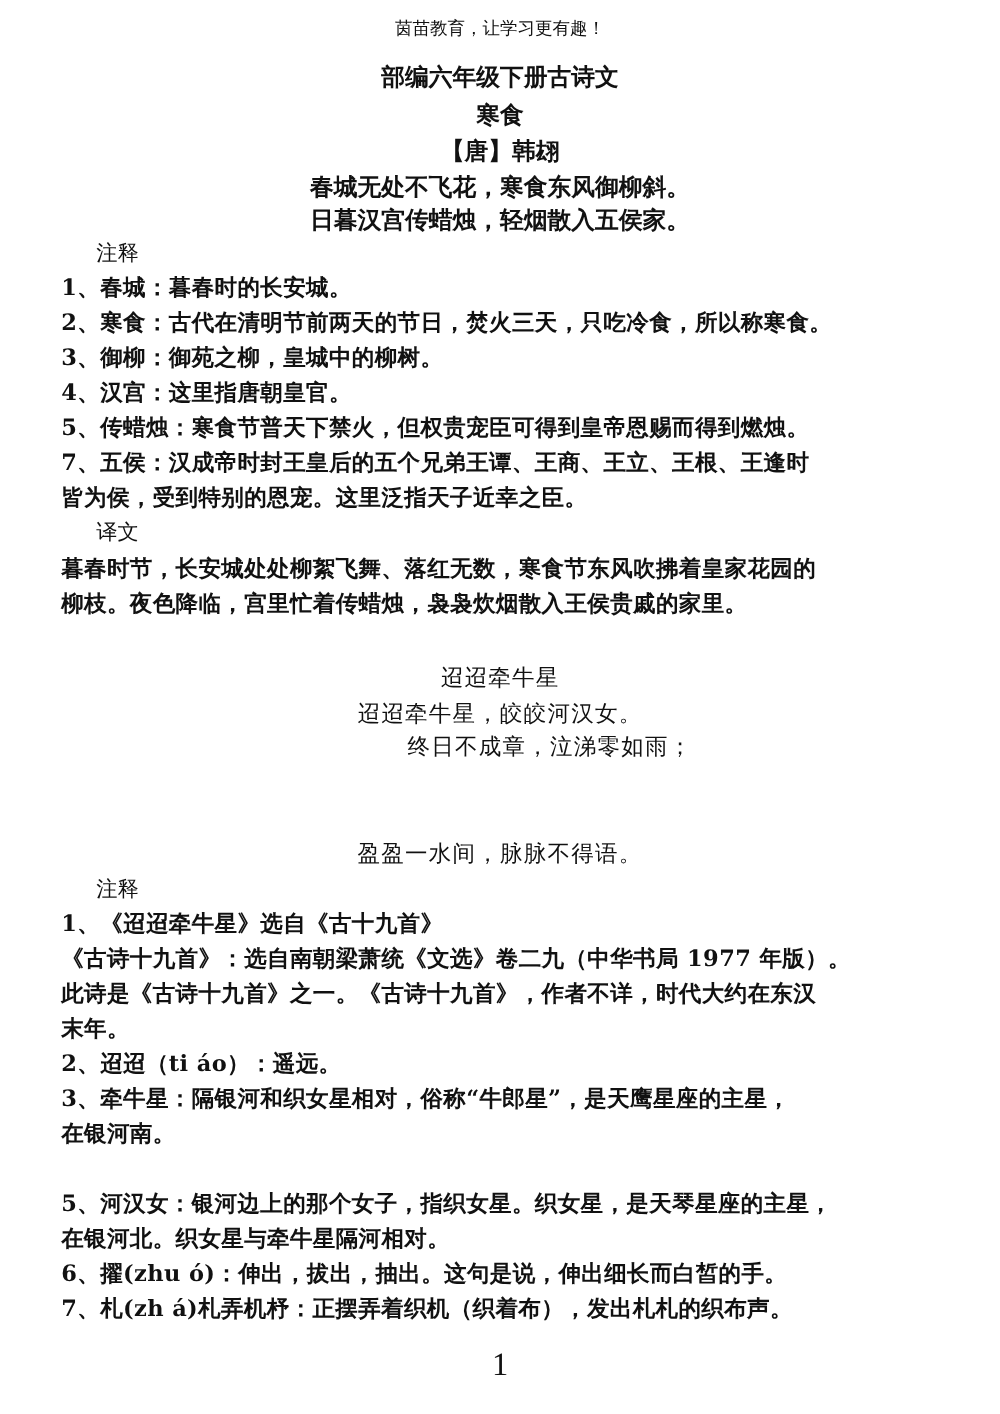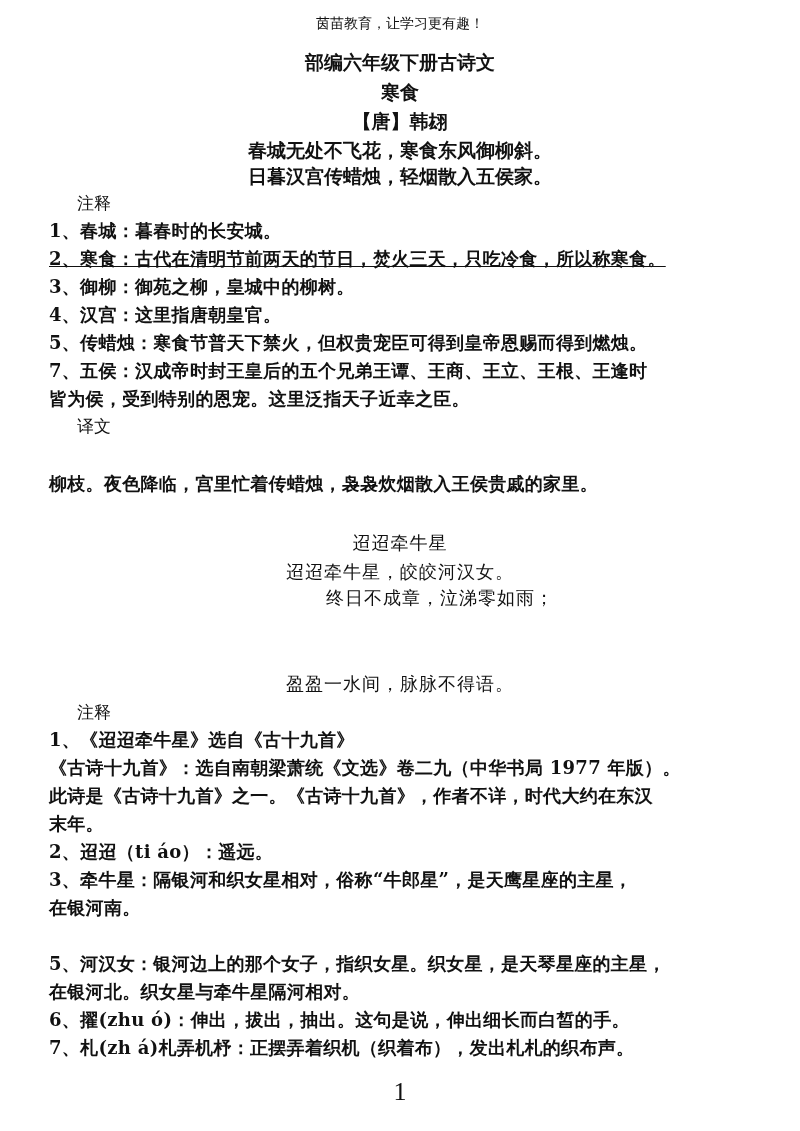--- a/index.html
+++ b/index.html
@@ -44,28 +44,29 @@
 
   <div class="center-line" style="top:49px;">部编六年级下册古诗文</div>
 
   <div class="center-line" style="top:79px;">寒食</div>
   <div class="center-line" style="top:108px;">【唐】韩翃</div>
   <div class="center-line" style="top:137px;">春城无处不飞花，寒食东风御柳斜。</div>
   <div class="center-line" style="top:163px;">日暮汉宫传蜡烛，轻烟散入五侯家。</div>
 
   <div class="section-label" style="top:190px;">注释</div>
   <div class="body-line" style="top:218px;">1、春城：暮春时的长安城。</div>
-  <div class="body-line" style="top:246px;text-decoration:underline;">2、寒食：古代在清明节前两天的节日，焚火三天，只吃冷食，所以称寒食。</div>
+  <div class="body-line" style="top:246px;">2、寒食：古代在清明节前两天的节日，焚火三天，只吃冷食，所以称寒食。</div>
   <div class="body-line" style="top:274px;">3、御柳：御苑之柳，皇城中的柳树。</div>
   <div class="body-line" style="top:302px;">4、汉宫：这里指唐朝皇官。</div>
   <div class="body-line" style="top:330px;">5、传蜡烛：寒食节普天下禁火，但权贵宠臣可得到皇帝恩赐而得到燃烛。</div>
   <div class="body-line" style="top:358px;">7、五侯：汉成帝时封王皇后的五个兄弟王谭、王商、王立、王根、王逢时</div>
   <div class="body-line" style="top:386px;">皆为侯，受到特别的恩宠。这里泛指天子近幸之臣。</div>
 
   <div class="section-label" style="top:413px;">译文</div>
+  <div class="body-line" style="top:443px;">暮春时节，长安城处处柳絮飞舞、落红无数，寒食节东风吹拂着皇家花园的</div>
   <div class="body-line" style="top:471px;">柳枝。夜色降临，宫里忙着传蜡烛，袅袅炊烟散入王侯贵戚的家里。</div>
 
   <div class="poem2-line" style="top:530px;">迢迢牵牛星</div>
   <div class="poem2-line" style="top:559px;">迢迢牵牛星，皎皎河汉女。</div>
   <div class="poem2-line" style="top:585px;margin-left:40px;">终日不成章，泣涕零如雨；</div>
   <div class="poem2-line" style="top:671px;">盈盈一水间，脉脉不得语。</div>
 
   <div class="section-label" style="top:699px;">注释</div>
   <div class="body-line" style="top:727px;">1、《迢迢牵牛星》选自《古十九首》</div>
   <div class="body-line" style="top:755px;">《古诗十九首》：选自南朝梁萧统《文选》卷二九（中华书局 1977 年版）。</div>

